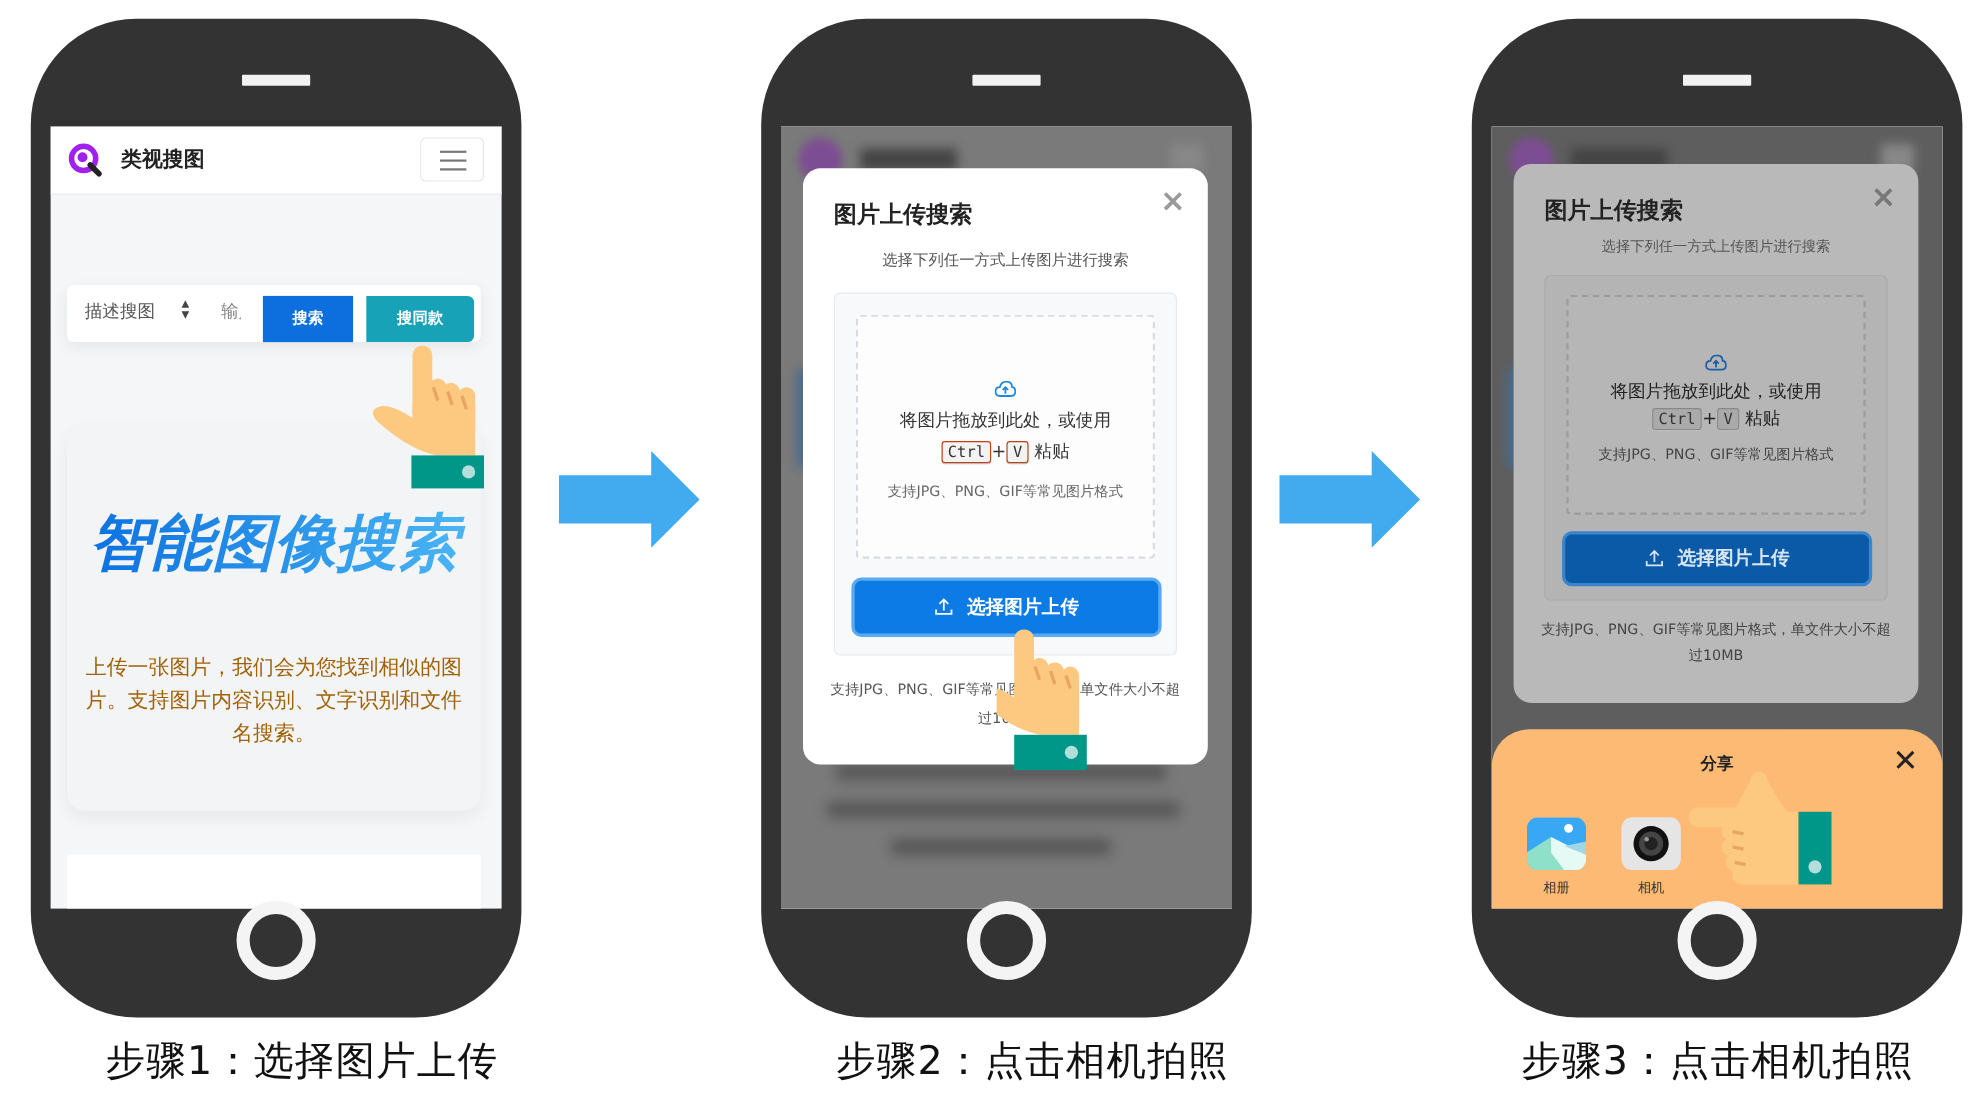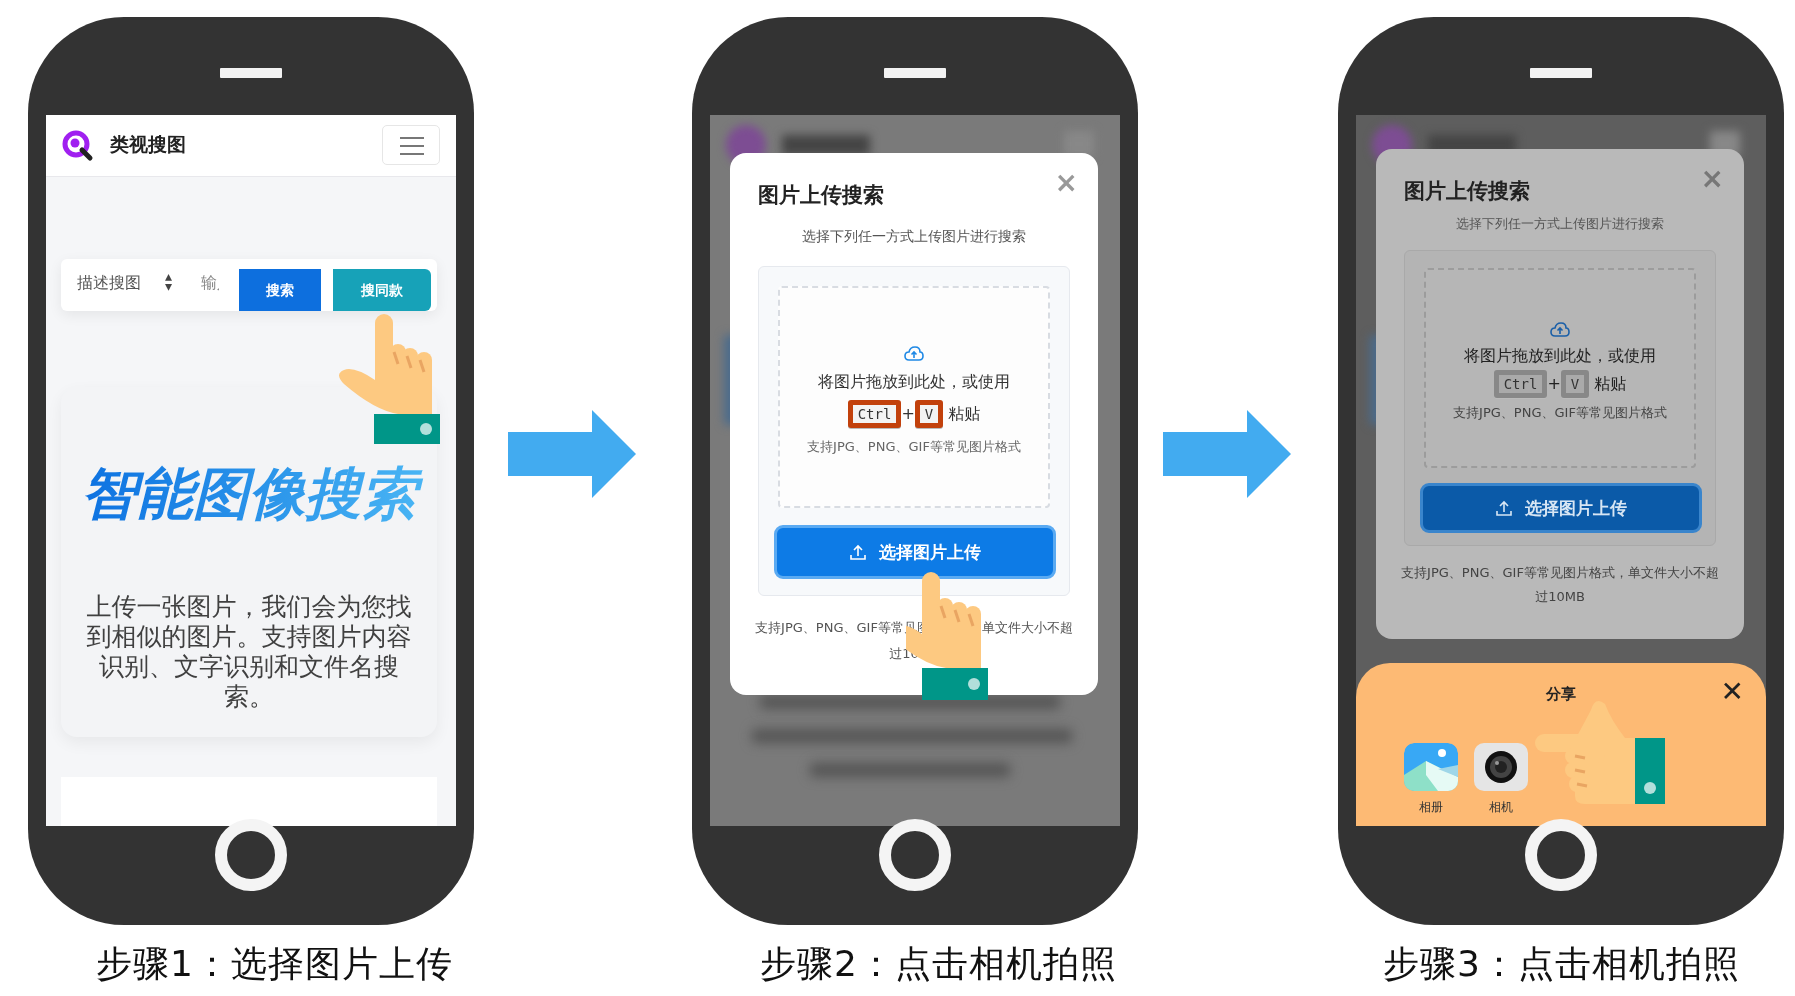--- a/index.html
+++ b/index.html
@@ -25,21 +25,21 @@
   .p1-search { position: absolute; top: 144px; left: 15px; width: 376px; height: 52px; background: #fff; border-radius: 6px; box-shadow: 0 4px 14px rgba(0,0,0,0.07); }
   .p1-select { position: absolute; left: 16px; top: 14px; font-size: 16px; color: #555; }
   .p1-select-caret { position: absolute; left: 104px; top: 12px; font-size: 14px; color: #444; line-height: 10px; width: 10px; }
   .p1-input { position: absolute; left: 140px; top: 14px; font-size: 16px; color: #888; width: 18px; overflow: hidden; white-space: nowrap; }
   .p1-btn-search { position: absolute; left: 178px; top: 10px; width: 82px; height: 42px; background: #0d6fde; color: #fff; font-size: 14px; font-weight: bold; text-align: center; line-height: 42px; }
   .p1-btn-same { position: absolute; left: 272px; top: 10px; width: 98px; height: 42px; background: #17a2b8; color: #fff; font-size: 14px; font-weight: bold; text-align: center; line-height: 42px; border-radius: 0 6px 6px 0; }
 
   .p1-hero { position: absolute; top: 272px; left: 15px; width: 376px; height: 350px; background: #f3f4f6; border-radius: 16px; box-shadow: 0 6px 16px rgba(0,0,0,0.06); }
   .p1-hero-title { position: absolute; top: 70px; left: 0; right: 0; text-align: center; font-size: 56px; font-weight: bold; letter-spacing: 0px;
     background: linear-gradient(90deg, #0a6ee0 0%, #2b95ea 55%, #4cb8f5 100%); -webkit-background-clip: text; background-clip: text; color: transparent; font-style: italic; }
-  .p1-hero-desc { position: absolute; top: 205px; left: 16px; right: 16px; text-align: center; font-size: 25px; line-height: 30px; color: #404040; }
+  .p1-hero-desc { position: absolute; top: 205px; left: 16px; right: 16px; text-align: center; font-size: 19px; line-height: 30px; color: #a16207; }
   .p1-bottom-card { position: absolute; top: 662px; left: 15px; width: 376px; height: 60px; background: #fff; }
 
   
   .hand { position: absolute; }
 
   
   .blur-bg { position: absolute; inset: 0; background: #7a7a7a; }
   .blur-logo { position: absolute; left: 16px; top: 10px; width: 40px; height: 40px; border-radius: 50%; background: #7d4d93; filter: blur(4px); }
   .blur-brand { position: absolute; left: 72px; top: 20px; width: 88px; height: 20px; background: #444; filter: blur(5px); }
   .blur-menu { position: absolute; right: 26px; top: 16px; width: 30px; height: 26px; background: #888; filter: blur(5px); }
@@ -48,21 +48,21 @@
 
   .modal { position: absolute; top: 38px; left: 20px; width: 368px; height: 542px; background: #fff; border-radius: 16px; padding-left: 25px; }
   .modal-title { position: absolute; left: 28px; top: 28px; font-size: 21px; font-weight: bold; color: #222; }
   .modal-close { position: absolute; right: 20px; top: 16px; font-size: 28px; color: #999; font-weight: bold; line-height: 28px; }
   .modal-sub { position: absolute; top: 75px; left: 0; right: 0; text-align: center; font-size: 14px; color: #555; }
   .upload-card { position: absolute; left: 28px; top: 113px; width: 312px; height: 330px; background: #f7f9fb; border: 1px solid #e6e9ee; border-radius: 6px; }
   .dropzone { position: absolute; left: 19px; top: 19px; width: 272px; height: 222px; border: 2px dashed #d8dce2; border-radius: 4px; background: #fdfdfd; }
   .cloud-icon { position: absolute; top: 58px; left: 50%; transform: translateX(-50%); width: 20px; height: 16px; }
   .drop-line1 { position: absolute; top: 84px; left: 0; right: 0; text-align: center; font-size: 16px; color: #333; font-family: Liberation Mono, monospace; }
   .drop-line2 { position: absolute; top: 112px; left: 0; right: 0; text-align: center; font-size: 16px; color: #333; }
-  .kbd { display: inline-block; font-family: "DejaVu Sans Mono", monospace; font-size: 14px; border: 5px solid #c2410c; background: #f3f3f3; border-radius: 3px; padding: 1px 5px; box-shadow: 0 1px 0 #bbb; color: #333; }
+  .kbd { display: inline-block; font-family: "DejaVu Sans Mono", monospace; font-size: 14px; border: 1px solid #c2410c; background: #f3f3f3; border-radius: 3px; padding: 1px 5px; box-shadow: 0 1px 0 #bbb; color: #333; }
   .drop-formats { position: absolute; top: 150px; left: 0; right: 0; text-align: center; font-size: 13px; color: #666; }
   .upload-btn { position: absolute; left: 15px; top: 258px; width: 282px; height: 54px; background: #0d7be6; border: 3px solid #5aaaf2; border-radius: 9px; color: #fff; text-align: center; line-height: 48px; font-size: 17px; font-weight: bold; }
   .upload-btn svg { vertical-align: -3px; margin-right: 12px; }
   .modal-foot { position: absolute; top: 462px; left: 24px; right: 24px; text-align: center; font-size: 13px; line-height: 26px; color: #555; }
 
   
   .sheet { position: absolute; left: 0; right: 0; top: 548px; height: 170px; background: #fdba74; border-radius: 34px 34px 0 0; }
   .sheet-title { position: absolute; top: 22px; left: 0; right: 0; text-align: center; font-size: 15px; font-weight: bold; color: #222; }
   .sheet-close { position: absolute; right: 22px; top: 14px; font-size: 28px; color: #222; line-height: 30px; }
   .share-app { position: absolute; top: 80px; width: 54px; text-align: center; }
@@ -209,21 +209,21 @@
           </svg><span>选择图片上传</span>
         </div>
       </div>
       <div class="modal-foot" style="top:412px; line-height:24px; color:#444;">支持JPG、PNG、GIF等常见图片格式，单文件大小不超过10MB</div>
     </div>
 
     <div class="sheet">
       <div class="sheet-title">分享</div>
       <div class="sheet-close">✕</div>
 
-      <div class="share-app" style="left:48px;">
+      <div class="share-app" style="left:32px;">
         <div class="app-ic">
           <svg width="54" height="48" viewBox="0 0 54 48">
             <rect width="54" height="48" rx="10" fill="#38a8f5"></rect>
             <circle cx="38" cy="10" r="4" fill="#fff"></circle>
             <path d="M0 32 L22 18 L54 34 L54 48 L0 48 Z" fill="#8ee0c8"></path>
             <path d="M22 18 L54 34 L54 48 L34 48 L22 32 Z" fill="#e6faf5"></path>
             <path d="M34 26 L54 22 L54 34 Z" fill="#9fd6e8"></path>
           </svg>
         </div>
         <div class="app-label">相册</div>

